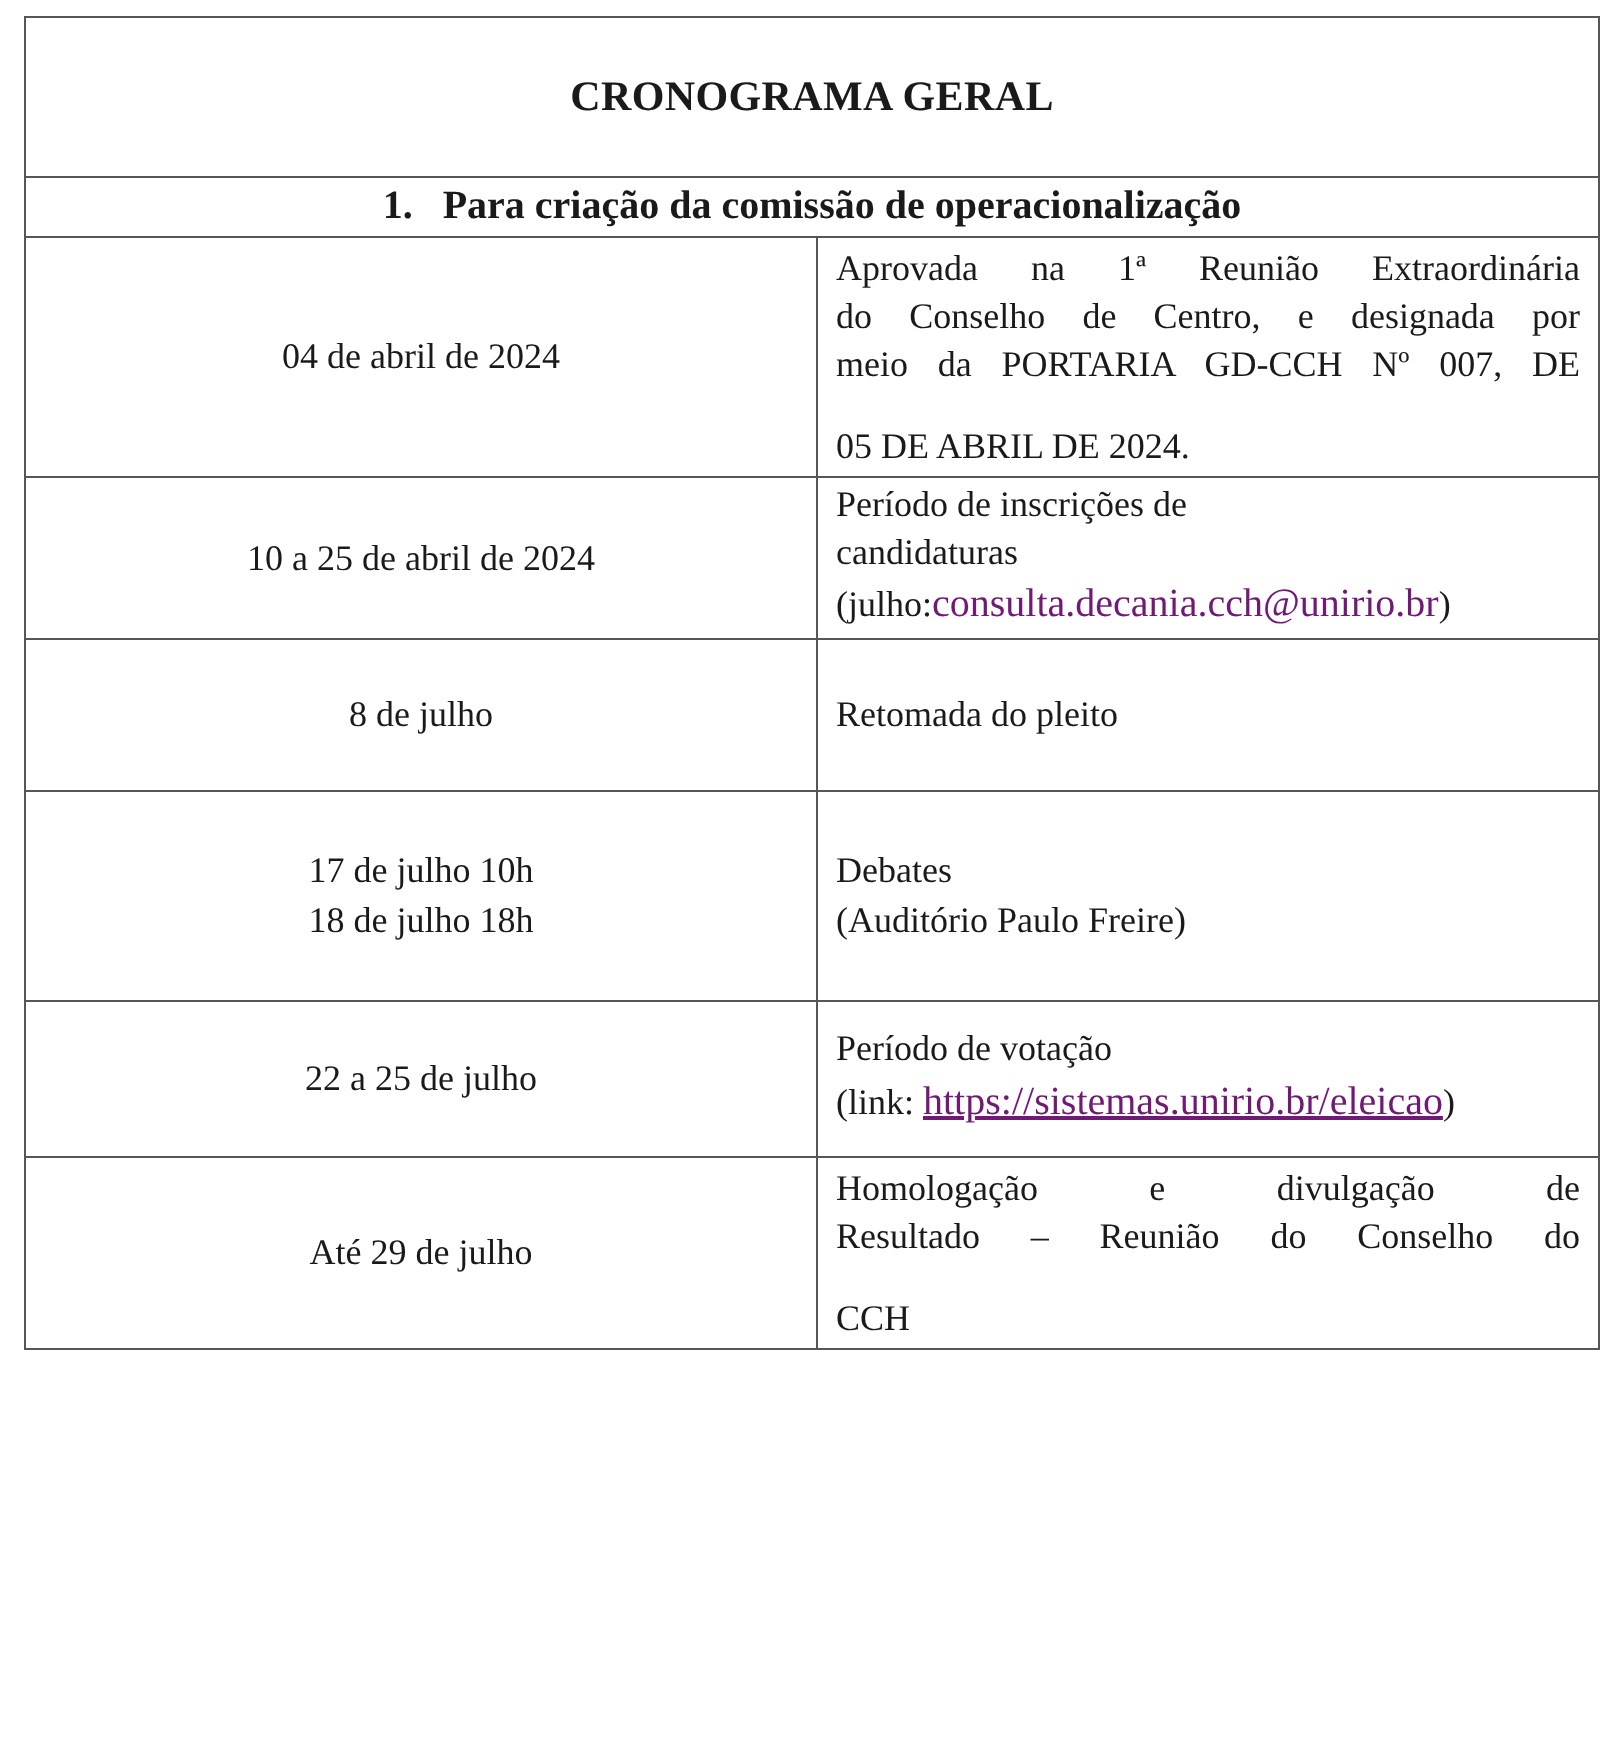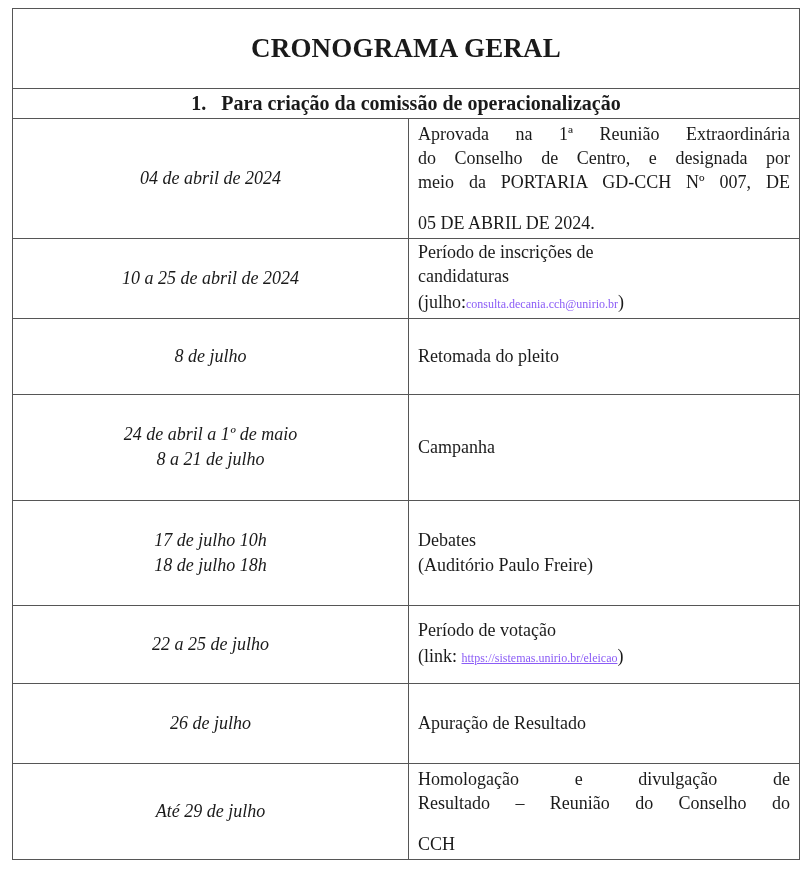--- a/index.html
+++ b/index.html
@@ -35,47 +35,47 @@
   tr.h-r3    { height: 76px; }
   tr.h-r4    { height: 106px; }
   tr.h-r5    { height: 105px; }
   tr.h-r6    { height: 78px; }
   tr.h-r7    { height: 80px; }
   tr.h-r8    { height: 75px; }
 
   td.title-cell {
     text-align: center;
     font-weight: bold;
-    font-size: 27px;
+    font-size: 21px;
     letter-spacing: 0.2px;
   }
   td.sec-cell {
     text-align: center;
     font-weight: bold;
     font-size: 20px;
   }
   td.sec-cell.top { vertical-align: top; padding-top: 3px; }
 
-  td.date-cell { text-align: center; font-style: italic; }
+  td.date-cell { text-align: center; }
   td.desc-cell { text-align: left; }
   td.desc-cell.top-justify {
     vertical-align: top;
     text-align: left;
     padding-top: 4px;
   }
   .line { line-height: 1.32; }
   .dline { line-height: 1.4; }
   .jline { text-align: justify; text-align-last: justify; line-height: 1.33; }
   .jlast { text-align: left; line-height: 1.33; margin-top: 17px; }
 
   .linkline { line-height: 1.45; white-space: nowrap; }
   a.doc-link {
-    color: #8b5cf6;
+    color: #701a75;
     text-decoration: none;
-    font-size: 12px;
+    font-size: 20px;
     cursor: pointer;
   }
   a.doc-link.underlined { text-decoration: underline; }
 </style>
 </head>
 <body>
 
 <table class="cronograma">
   <colgroup>
       <col class="c-left">
@@ -109,51 +109,40 @@
       <div class="line">candidaturas</div>
       <div class="linkline"><span>(julho:</span><a class="doc-link">consulta.decania.cch@unirio.br</a><span>)</span></div>
     </td>
   </tr>
 
   <tr class="h-r3">
     <td class="date-cell">8 de julho</td>
     <td class="desc-cell">Retomada do pleito</td>
   </tr>
 
-  <tr class="h-r4">
-    <td class="date-cell">
-      <div class="dline">24 de abril a 1º de maio</div>
-      <div class="dline">8 a 21 de julho</div>
-    </td>
-    <td class="desc-cell">Campanha</td>
-  </tr>
 
   <tr class="h-r5">
     <td class="date-cell">
       <div class="dline">17 de julho 10h</div>
       <div class="dline">18 de julho 18h</div>
     </td>
     <td class="desc-cell">
       <div class="dline">Debates</div>
       <div class="dline">(Auditório Paulo Freire)</div>
     </td>
   </tr>
 
   <tr class="h-r6">
     <td class="date-cell">22 a 25 de julho</td>
     <td class="desc-cell">
       <div class="line">Período de votação</div>
       <div class="linkline"><span>(link: </span><a class="doc-link underlined">https://sistemas.unirio.br/eleicao</a><span>)</span></div>
     </td>
   </tr>
 
-  <tr class="h-r7">
-    <td class="date-cell">26 de julho</td>
-    <td class="desc-cell">Apuração de Resultado</td>
-  </tr>
 
   <tr class="h-r8">
     <td class="date-cell">Até 29 de julho</td>
     <td class="desc-cell top-justify">
       <div class="jline">Homologação e divulgação de</div>
       <div class="jline">Resultado – Reunião do Conselho do</div>
       <div class="jlast">CCH</div>
     </td>
   </tr>
 </tbody>

